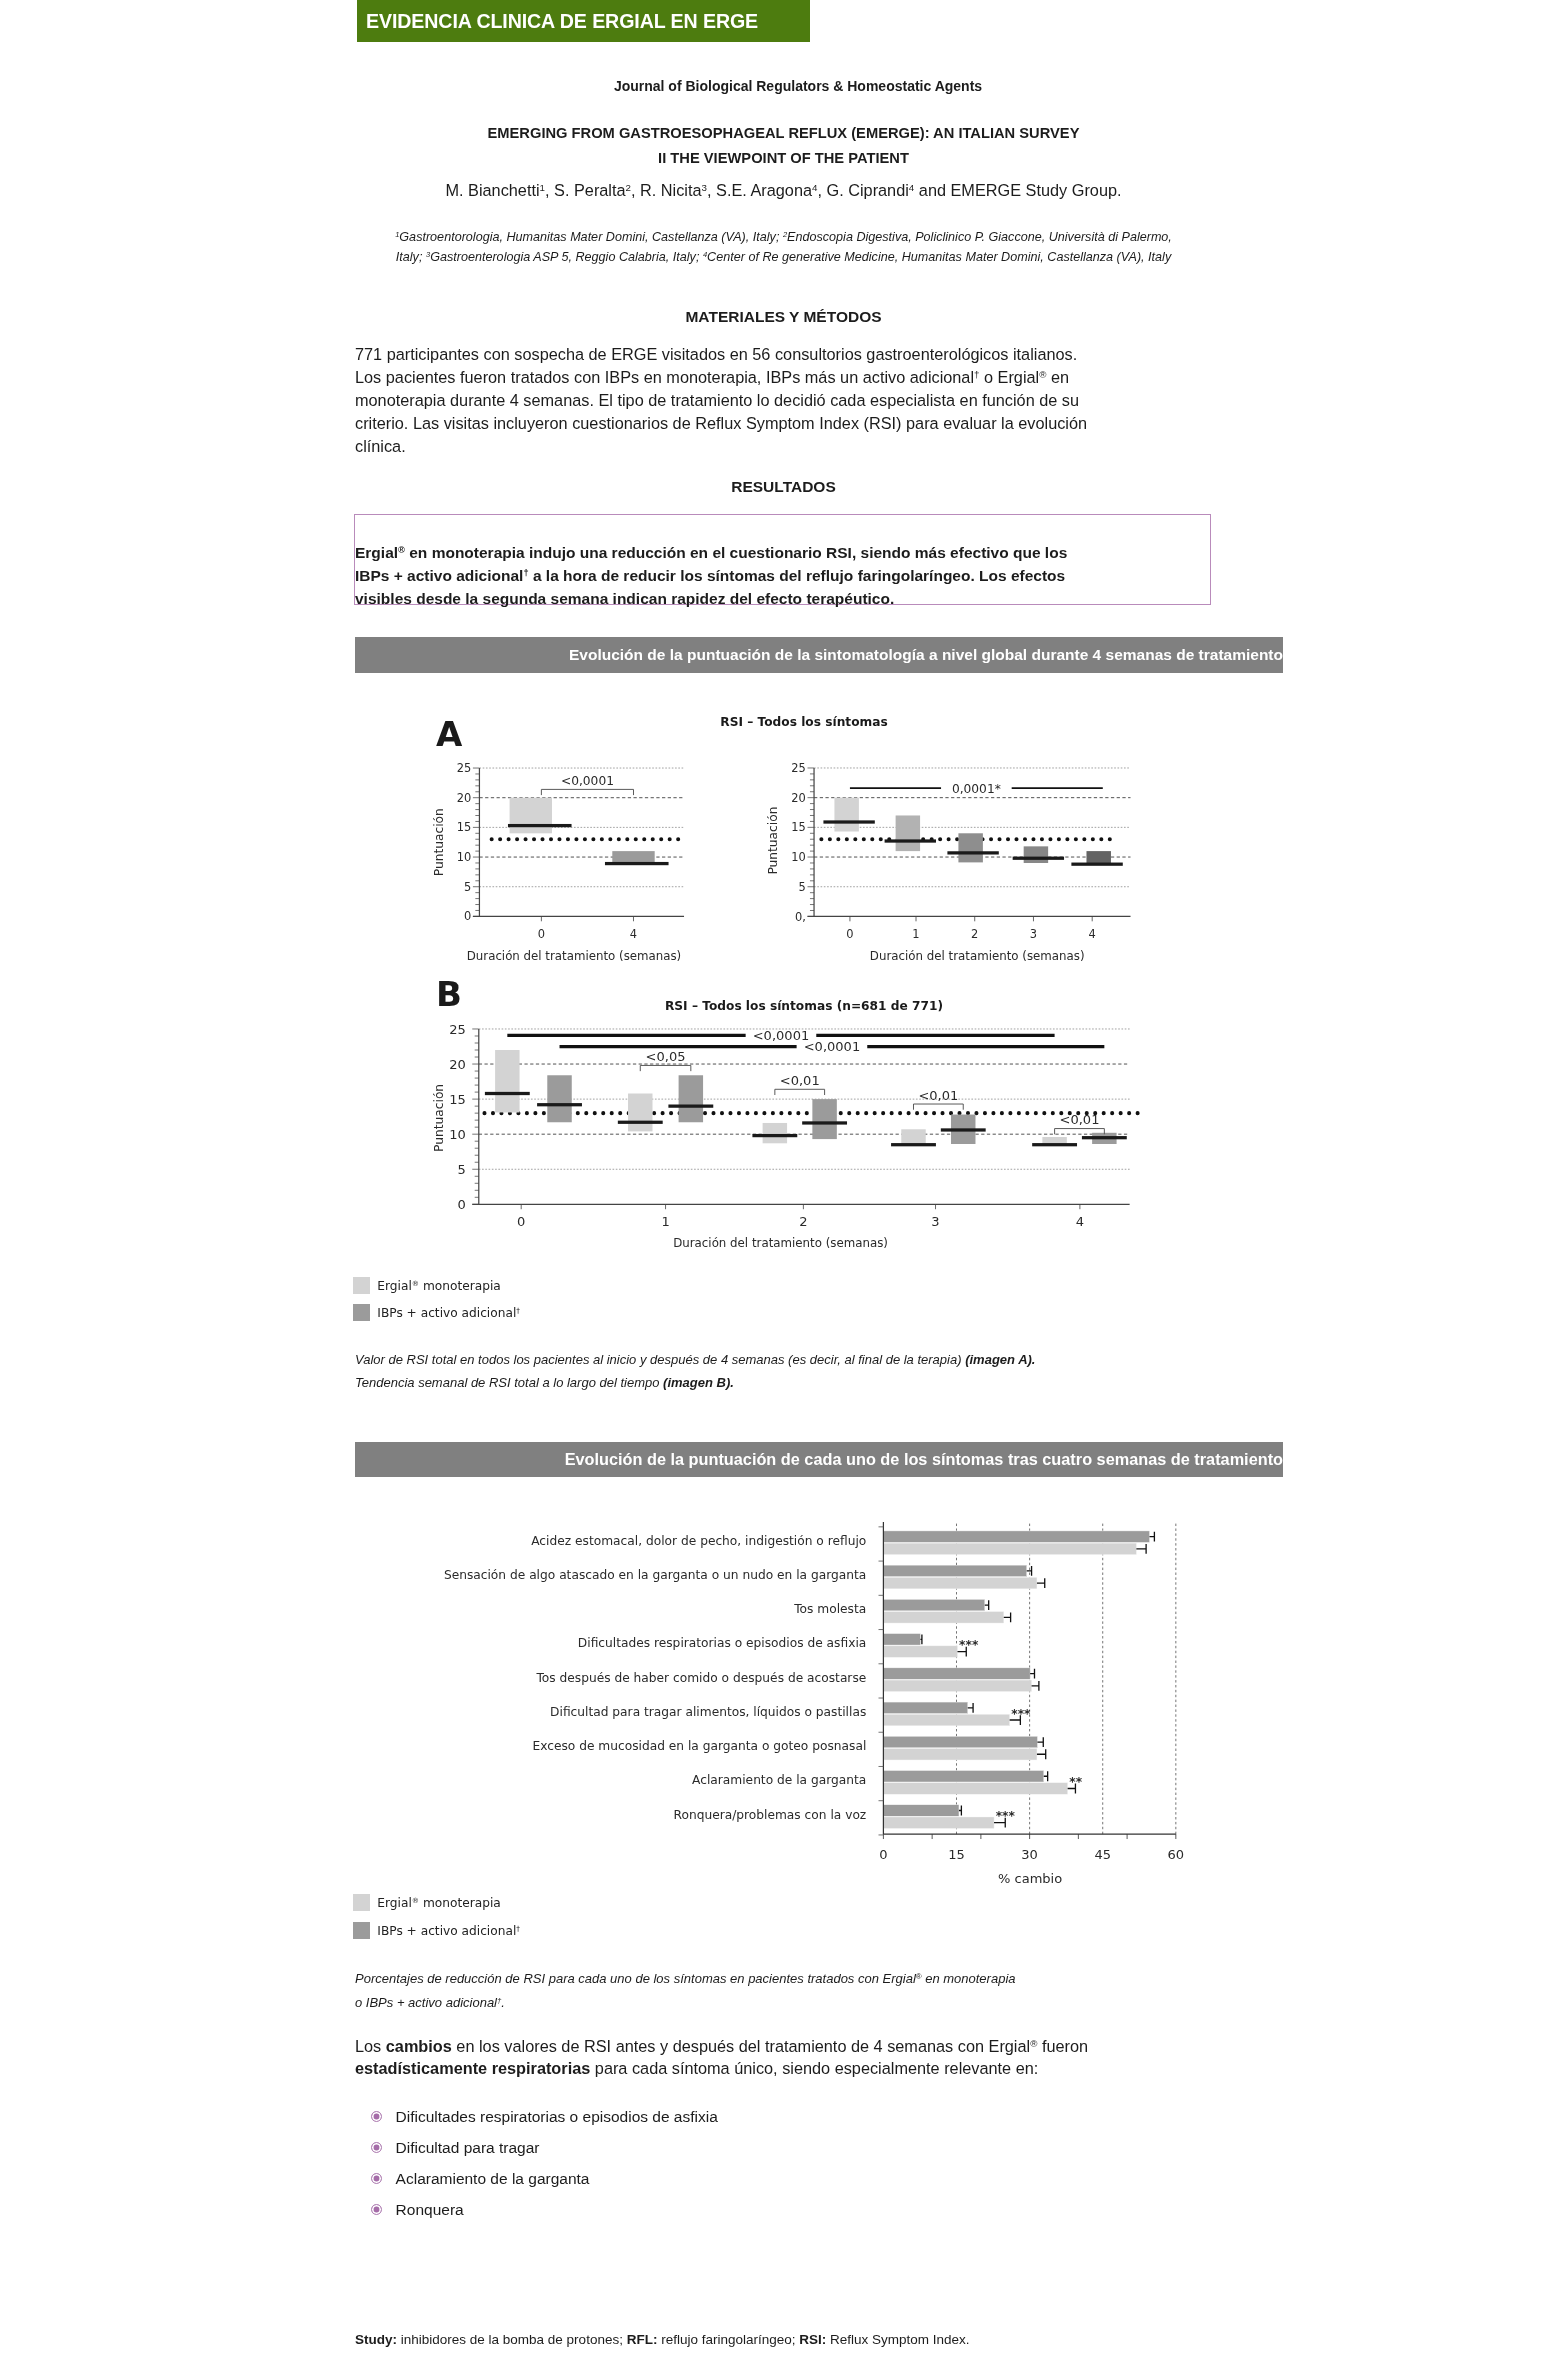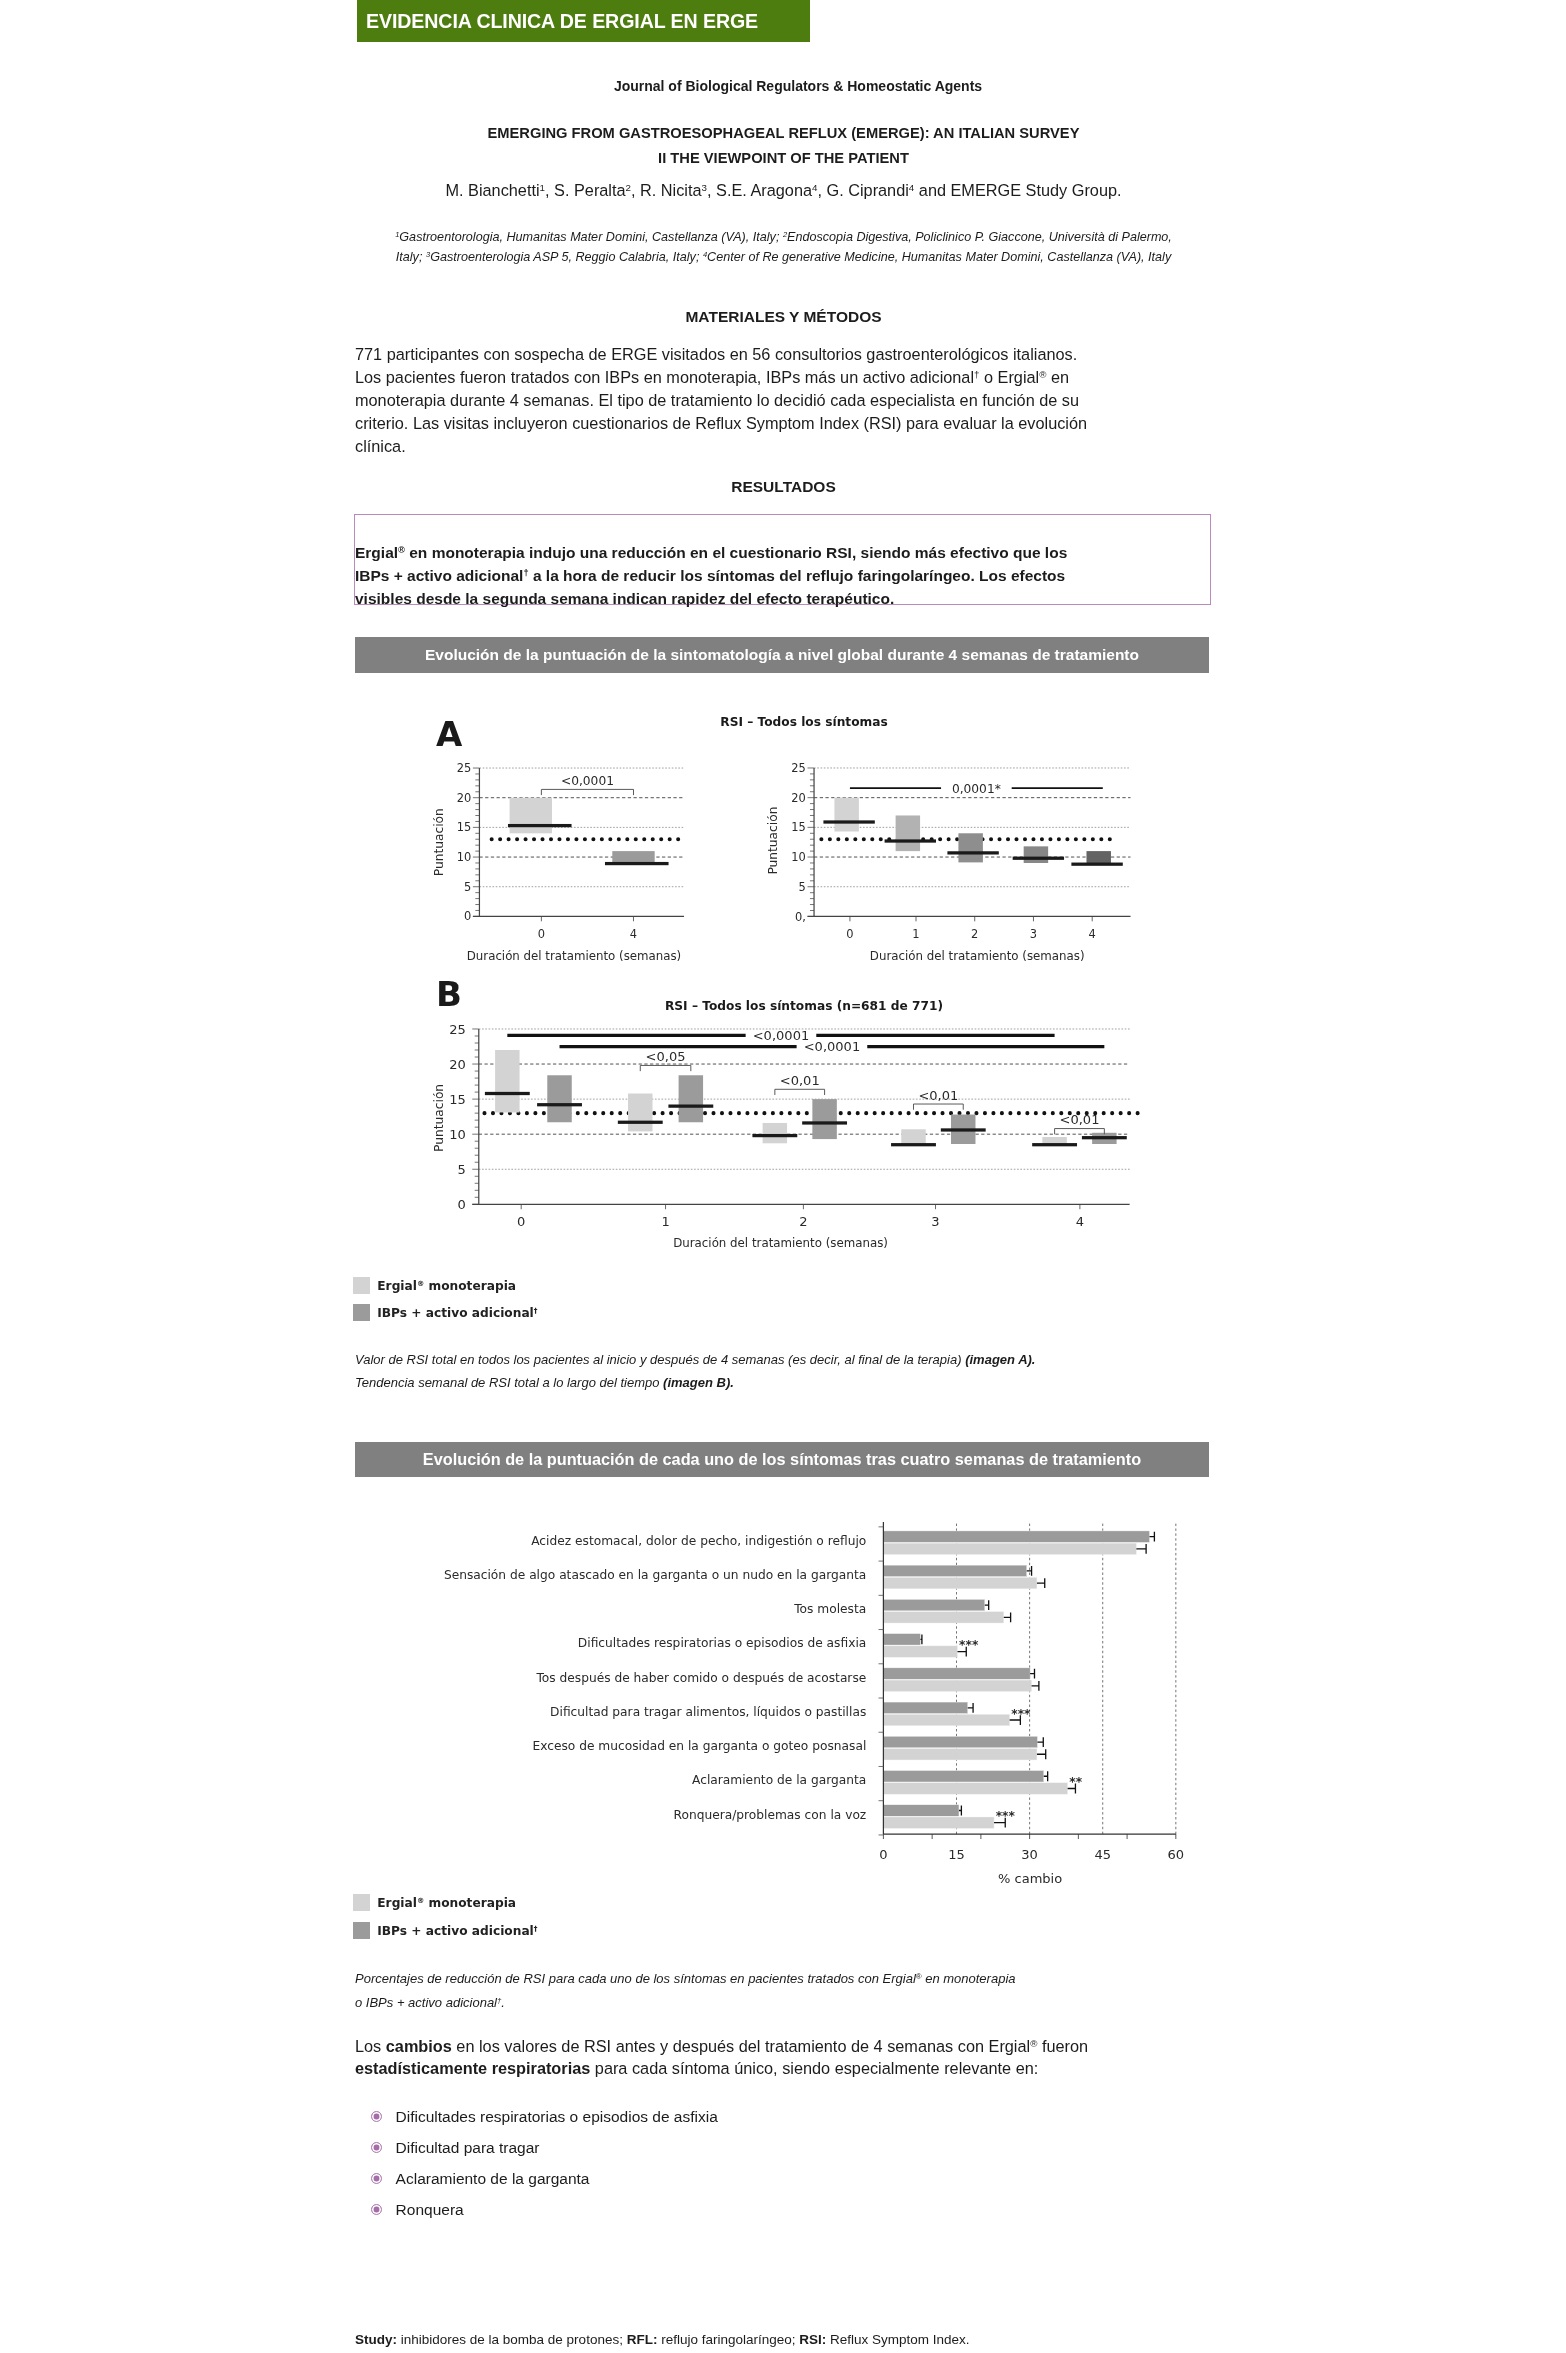--- a/index.html
+++ b/index.html
@@ -8,24 +8,24 @@
   sup{font-size:0.6em;vertical-align:0.55em;line-height:0;}
   .center{left:355px;width:857px;text-align:center;}
   .banner{left:357px;top:0;width:453px;height:42px;background:#a56ca8;color:#fff;font-weight:bold;font-size:19.6px;line-height:42px;padding-left:9px;box-sizing:border-box;letter-spacing:-0.1px;white-space:nowrap;}
   .journal{top:77px;font-size:14px;font-weight:bold;line-height:19.6px;padding-left:29px;box-sizing:border-box;}
   .title{top:121px;font-size:14.7px;font-weight:bold;line-height:24.5px;}
   .authors{top:180px;font-size:16.3px;line-height:21px;}
   .affil{top:228px;font-size:12.6px;font-style:italic;line-height:19.6px;}
   .heading{font-size:15.5px;font-weight:bold;line-height:21px;}
   .para{left:355px;width:865px;font-size:16.3px;line-height:23px;white-space:nowrap;}
   .hl-box{left:354px;top:514px;width:857px;height:91px;border:0.8px solid #b98bbb;box-sizing:border-box;padding-top:26px;font-weight:bold;font-size:15.5px;line-height:23px;white-space:nowrap;}
-  .graybar{left:355px;width:854px;background:#808080;color:#fff;font-weight:bold;text-align:center;white-space:nowrap;}
+  .graybar{left:355px;width:928px;background:#808080;color:#fff;font-weight:bold;text-align:right;white-space:nowrap;}
   .panel-letter{font-family:"DejaVu Sans",sans-serif;font-weight:bold;font-size:34px;line-height:36px;color:#1a1a1a;}
   .chart-title{font-family:"DejaVu Sans",sans-serif;font-weight:bold;font-size:12.2px;line-height:18px;text-align:center;width:408px;color:#1a1a1a;}
-  .legend-item{position:absolute;left:353px;height:17px;display:flex;align-items:center;font-family:"DejaVu Sans",sans-serif;font-size:12.2px;color:#222;font-weight:bold;}
+  .legend-item{position:absolute;left:353px;height:17px;display:flex;align-items:center;font-family:"DejaVu Sans",sans-serif;font-size:12.2px;color:#222;}
   .swatch{display:inline-block;width:17px;height:17px;margin-right:7.3px;}
   .caption{left:355px;width:865px;font-style:italic;font-size:13px;line-height:23px;white-space:nowrap;}
   .bullet-item{position:absolute;left:371px;height:31px;display:flex;align-items:center;font-size:15.5px;}
   .bullet-dot{display:inline-block;width:10.6px;height:10.6px;border-radius:50%;background:#a56ca8;border:1.2px solid #b78bba;box-shadow:inset 0 0 0 1.6px #fff;box-sizing:border-box;margin-right:14px;}
   .footer{left:355px;top:2330px;font-size:13.5px;line-height:19.6px;white-space:nowrap;}
   svg.chart{position:absolute;overflow:hidden;}
   svg text{font-family:"DejaVu Sans",sans-serif;fill:#2a2a2a;}
 </style>
 </head>
 <body>

